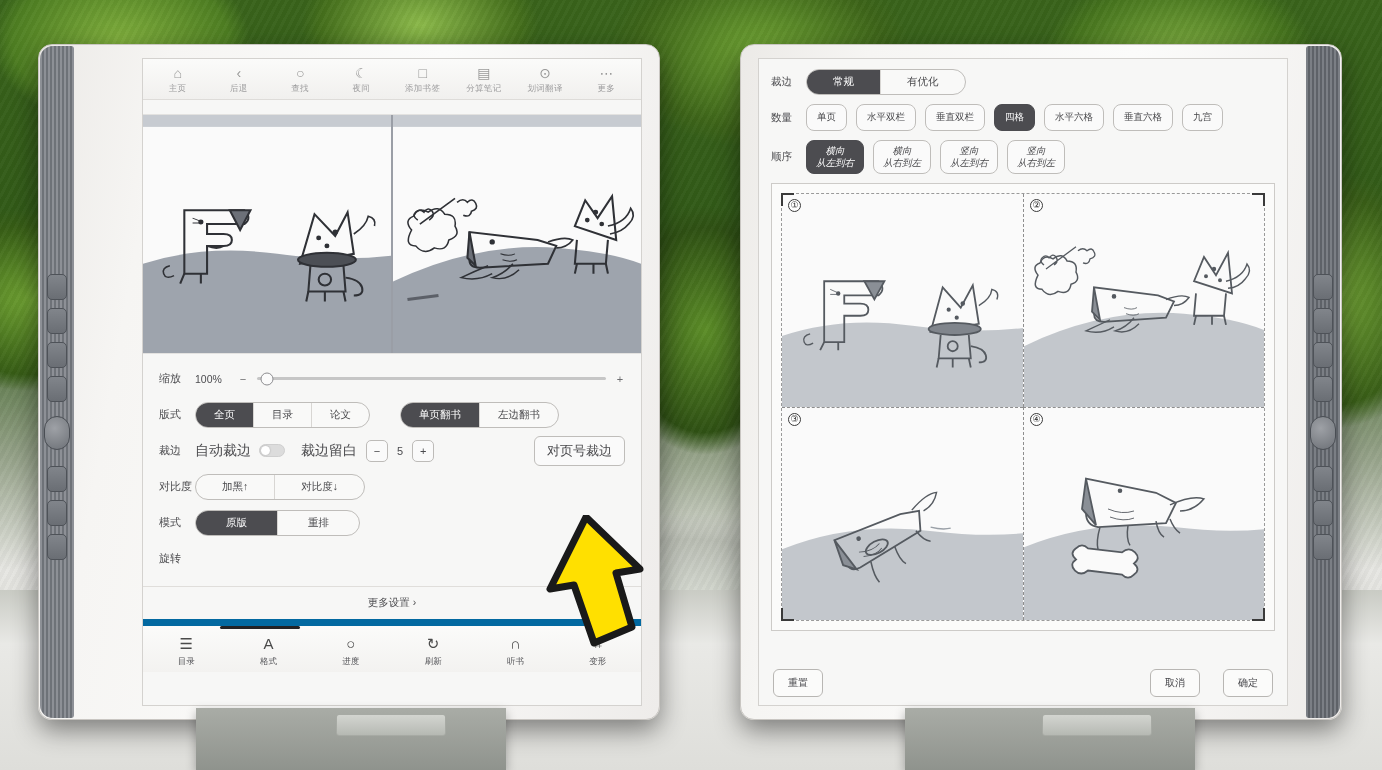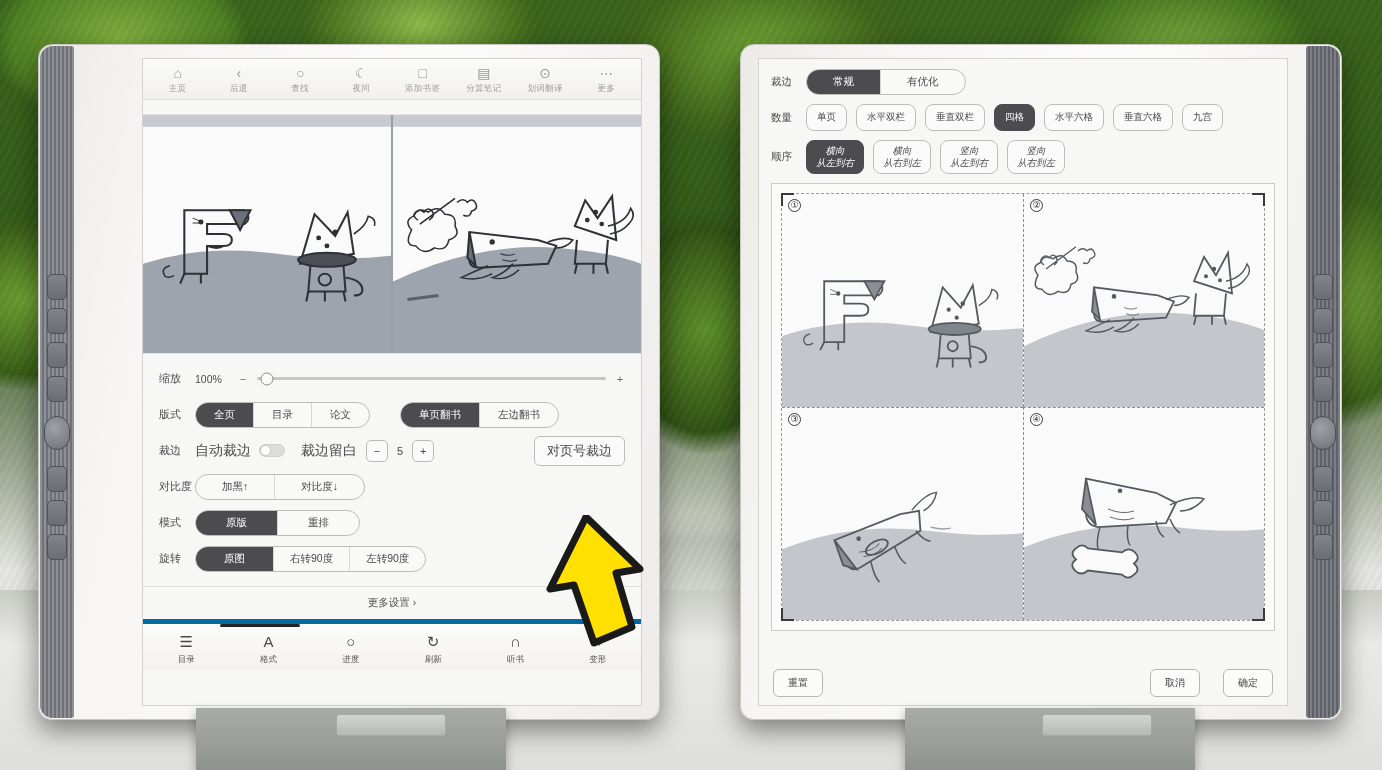--- a/index.html
+++ b/index.html
@@ -151,21 +151,21 @@
   }
   .step-num { font-size:11px; color:#4a4a4d; }
   .small-text { font-size:14px; color:#4d4d50; filter:blur(.2px);text-align:center; }
 
   .ghost-btn {
     margin-left:auto; padding:5px 12px; border:1px solid #bfbdba; border-radius:6px;
     font-size:13px; color:#4a4a4d; background:#fafafa; filter:blur(.2px);
   }
 
   .more-settings {
-    border-top:1px solid #e0dedb; border-bottom:5px solid #0369a1;
+    border-top:1px solid #e0dedb; border-bottom:7px solid #0369a1;
     text-align:center; padding:9px 0; font-size:10.5px; color:#4d4d50; filter:blur(.2px);
     margin-top:4px;
   }
   .bottom-nav {
     display:flex; align-items:flex-start; justify-content:space-around;
     padding:8px 2px 4px; position:relative;
     background:linear-gradient(180deg,#fbfbfa,#f3f2f0);
   }
   .bn-item { flex:1; text-align:center; }
   .bn-ic { display:block; height:20px; line-height:20px; font-size:15px; color:#4a4a4a; }
@@ -412,25 +412,20 @@
       <div class="row">
         <div class="row-label">模式</div>
         <div class="seg">
           <div class="seg-btn on" style="padding:0 30px">原版</div>
           <div class="seg-btn" style="padding:0 30px">重排</div>
         </div>
       </div>
 
       <div class="row">
         <div class="row-label">旋转</div>
-        <div class="seg">
-          <div class="seg-btn on" style="padding:0 28px">原图</div>
-          <div class="seg-btn" style="padding:0 16px">右转90度</div>
-          <div class="seg-btn" style="padding:0 16px">左转90度</div>
-        </div>
       </div>
     </div>
 
     <div class="more-settings">更多设置 ›</div>
 
     <div class="bottom-nav">
       <div class="bn-underline"></div>
       <div class="bn-item">
         <span class="bn-ic">☰</span>
         <span class="bn-lb">目录</span>

